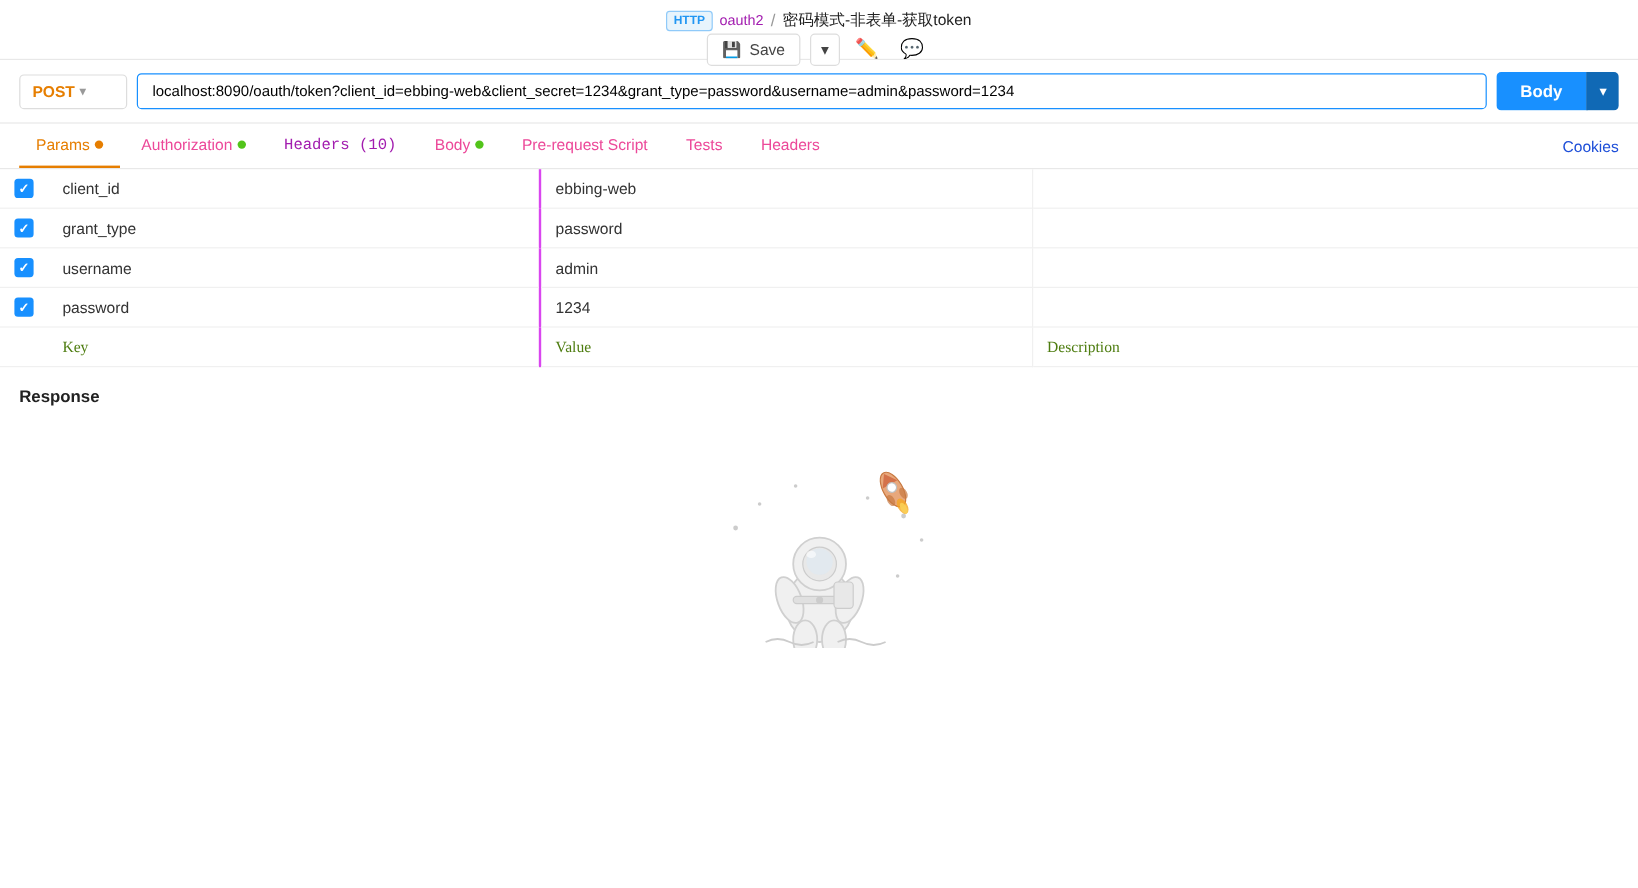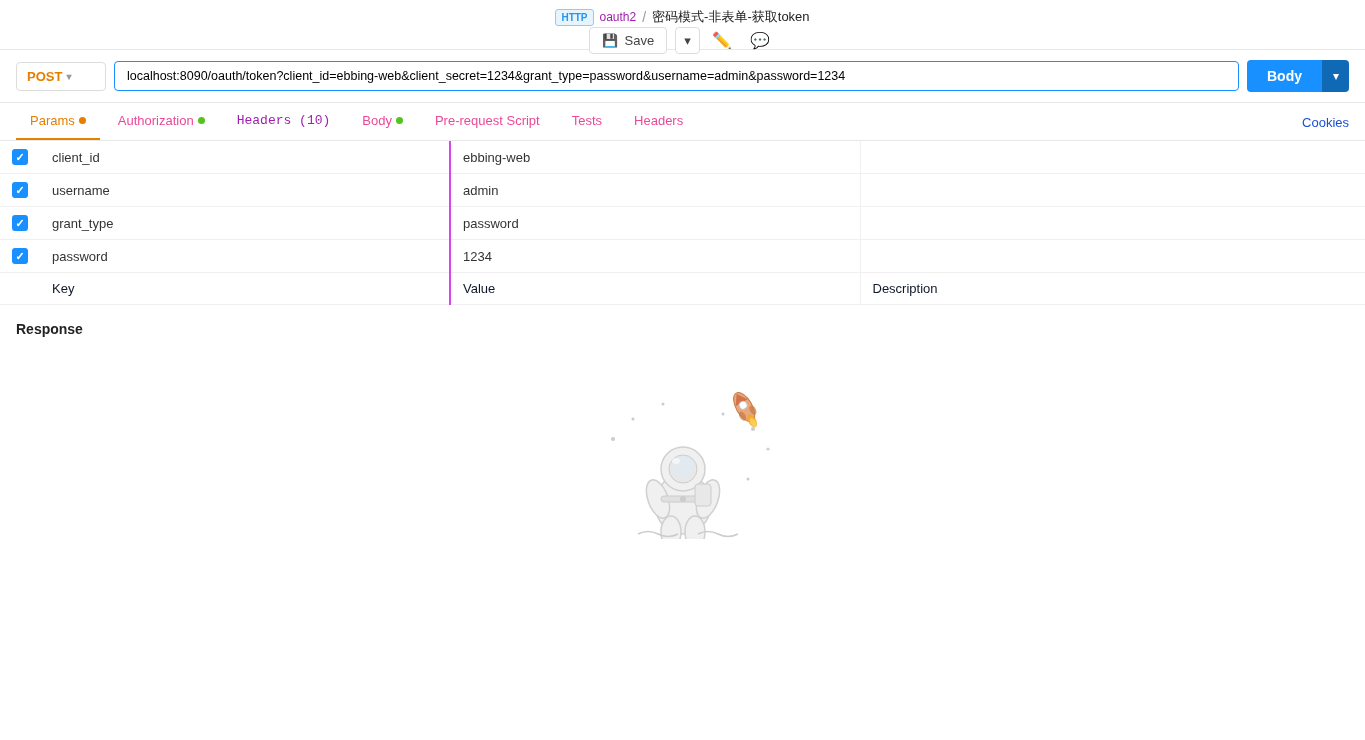--- a/index.html
+++ b/index.html
@@ -209,21 +209,21 @@
       align-items: center;
       justify-content: center;
       cursor: pointer;
     }
     .custom-checkbox::after {
       content: '✓';
       color: white;
       font-size: 11px;
       font-weight: bold;
     }
-    .placeholder-cell { color: #0f172a; }
+    .placeholder-cell { color: #4d7c0f; font-family: Liberation Serif, serif; }
 
     
     .response-section {
       padding: 16px;
     }
     .response-title {
       font-weight: 700;
       font-size: 14px;
       color: #222;
       margin-bottom: 12px;
@@ -330,33 +330,33 @@
       <td></td>
     </tr>
 
 
     <tr class="params-row">
       <td>
           <div class="checkbox-cell">
             <div class="custom-checkbox"></div>
           </div>
         </td>
-      <td>username</td>
-      <td>admin</td>
+      <td>grant_type</td>
+      <td>password</td>
       <td></td>
     </tr>
 
     <tr class="params-row">
       <td>
           <div class="checkbox-cell">
             <div class="custom-checkbox"></div>
           </div>
         </td>
-      <td>grant_type</td>
-      <td>password</td>
+      <td>username</td>
+      <td>admin</td>
       <td></td>
     </tr>
 
     <tr class="params-row">
       <td>
           <div class="checkbox-cell">
             <div class="custom-checkbox"></div>
           </div>
         </td>
       <td>password</td>

